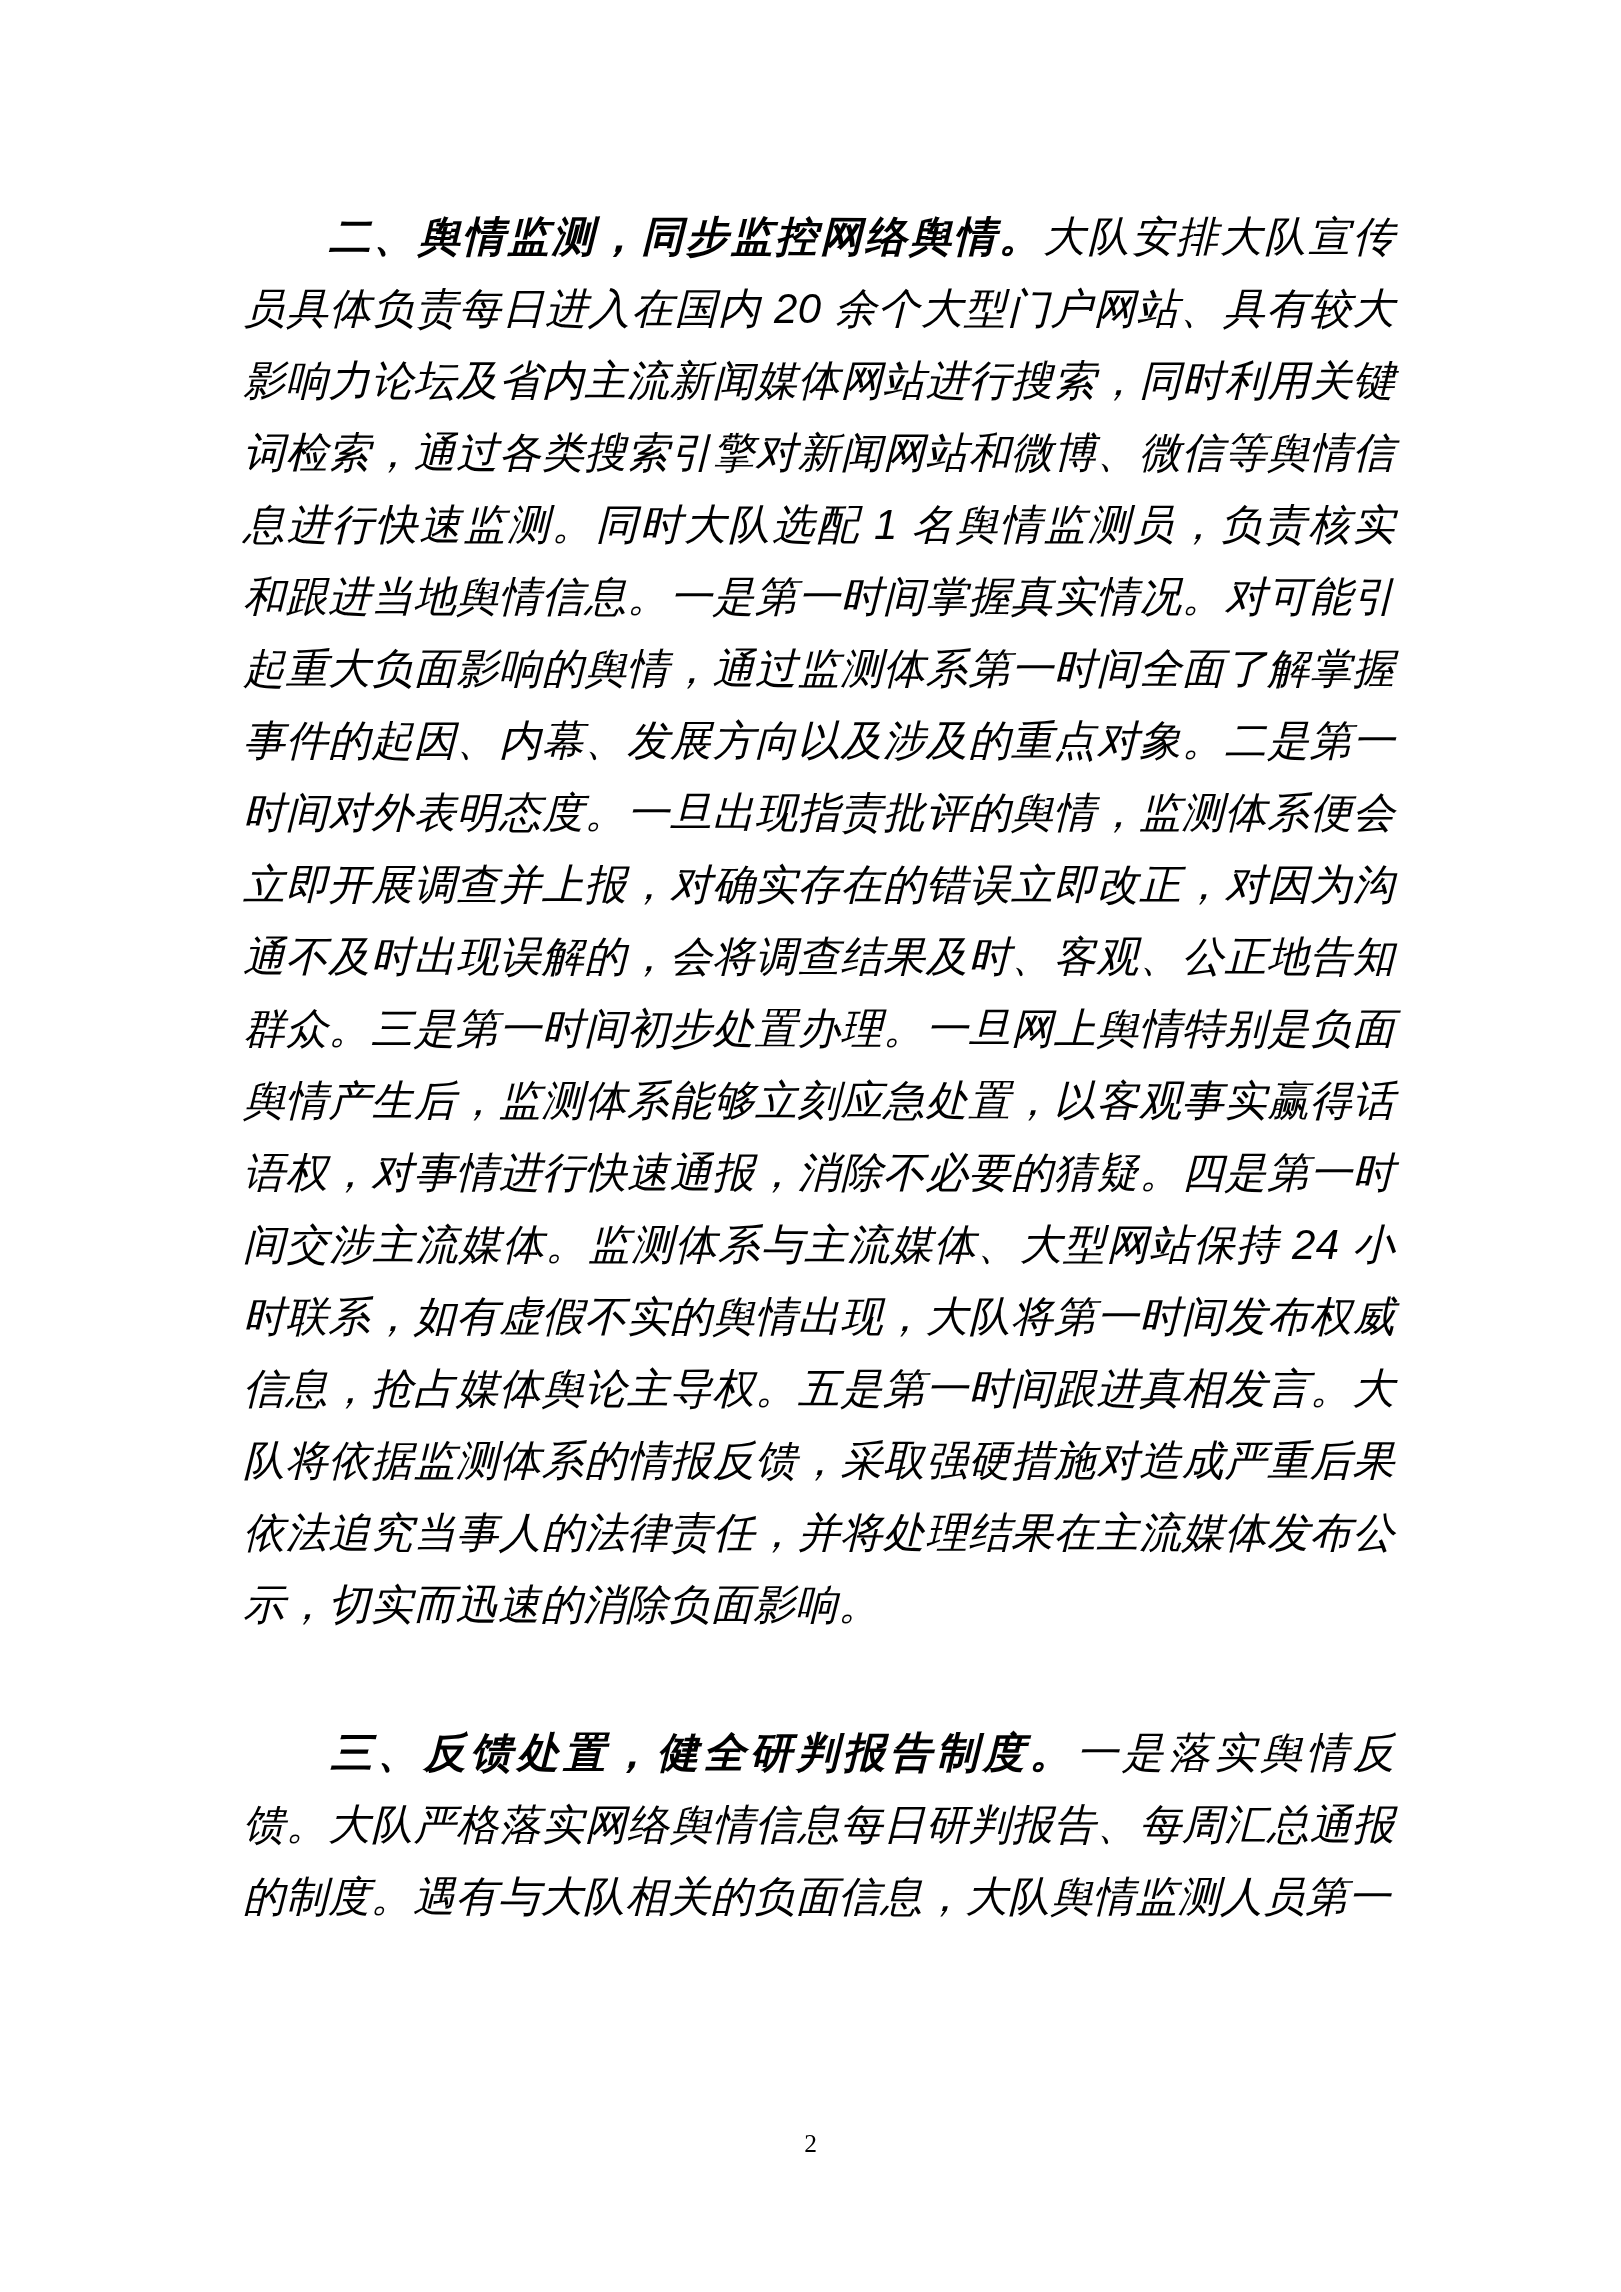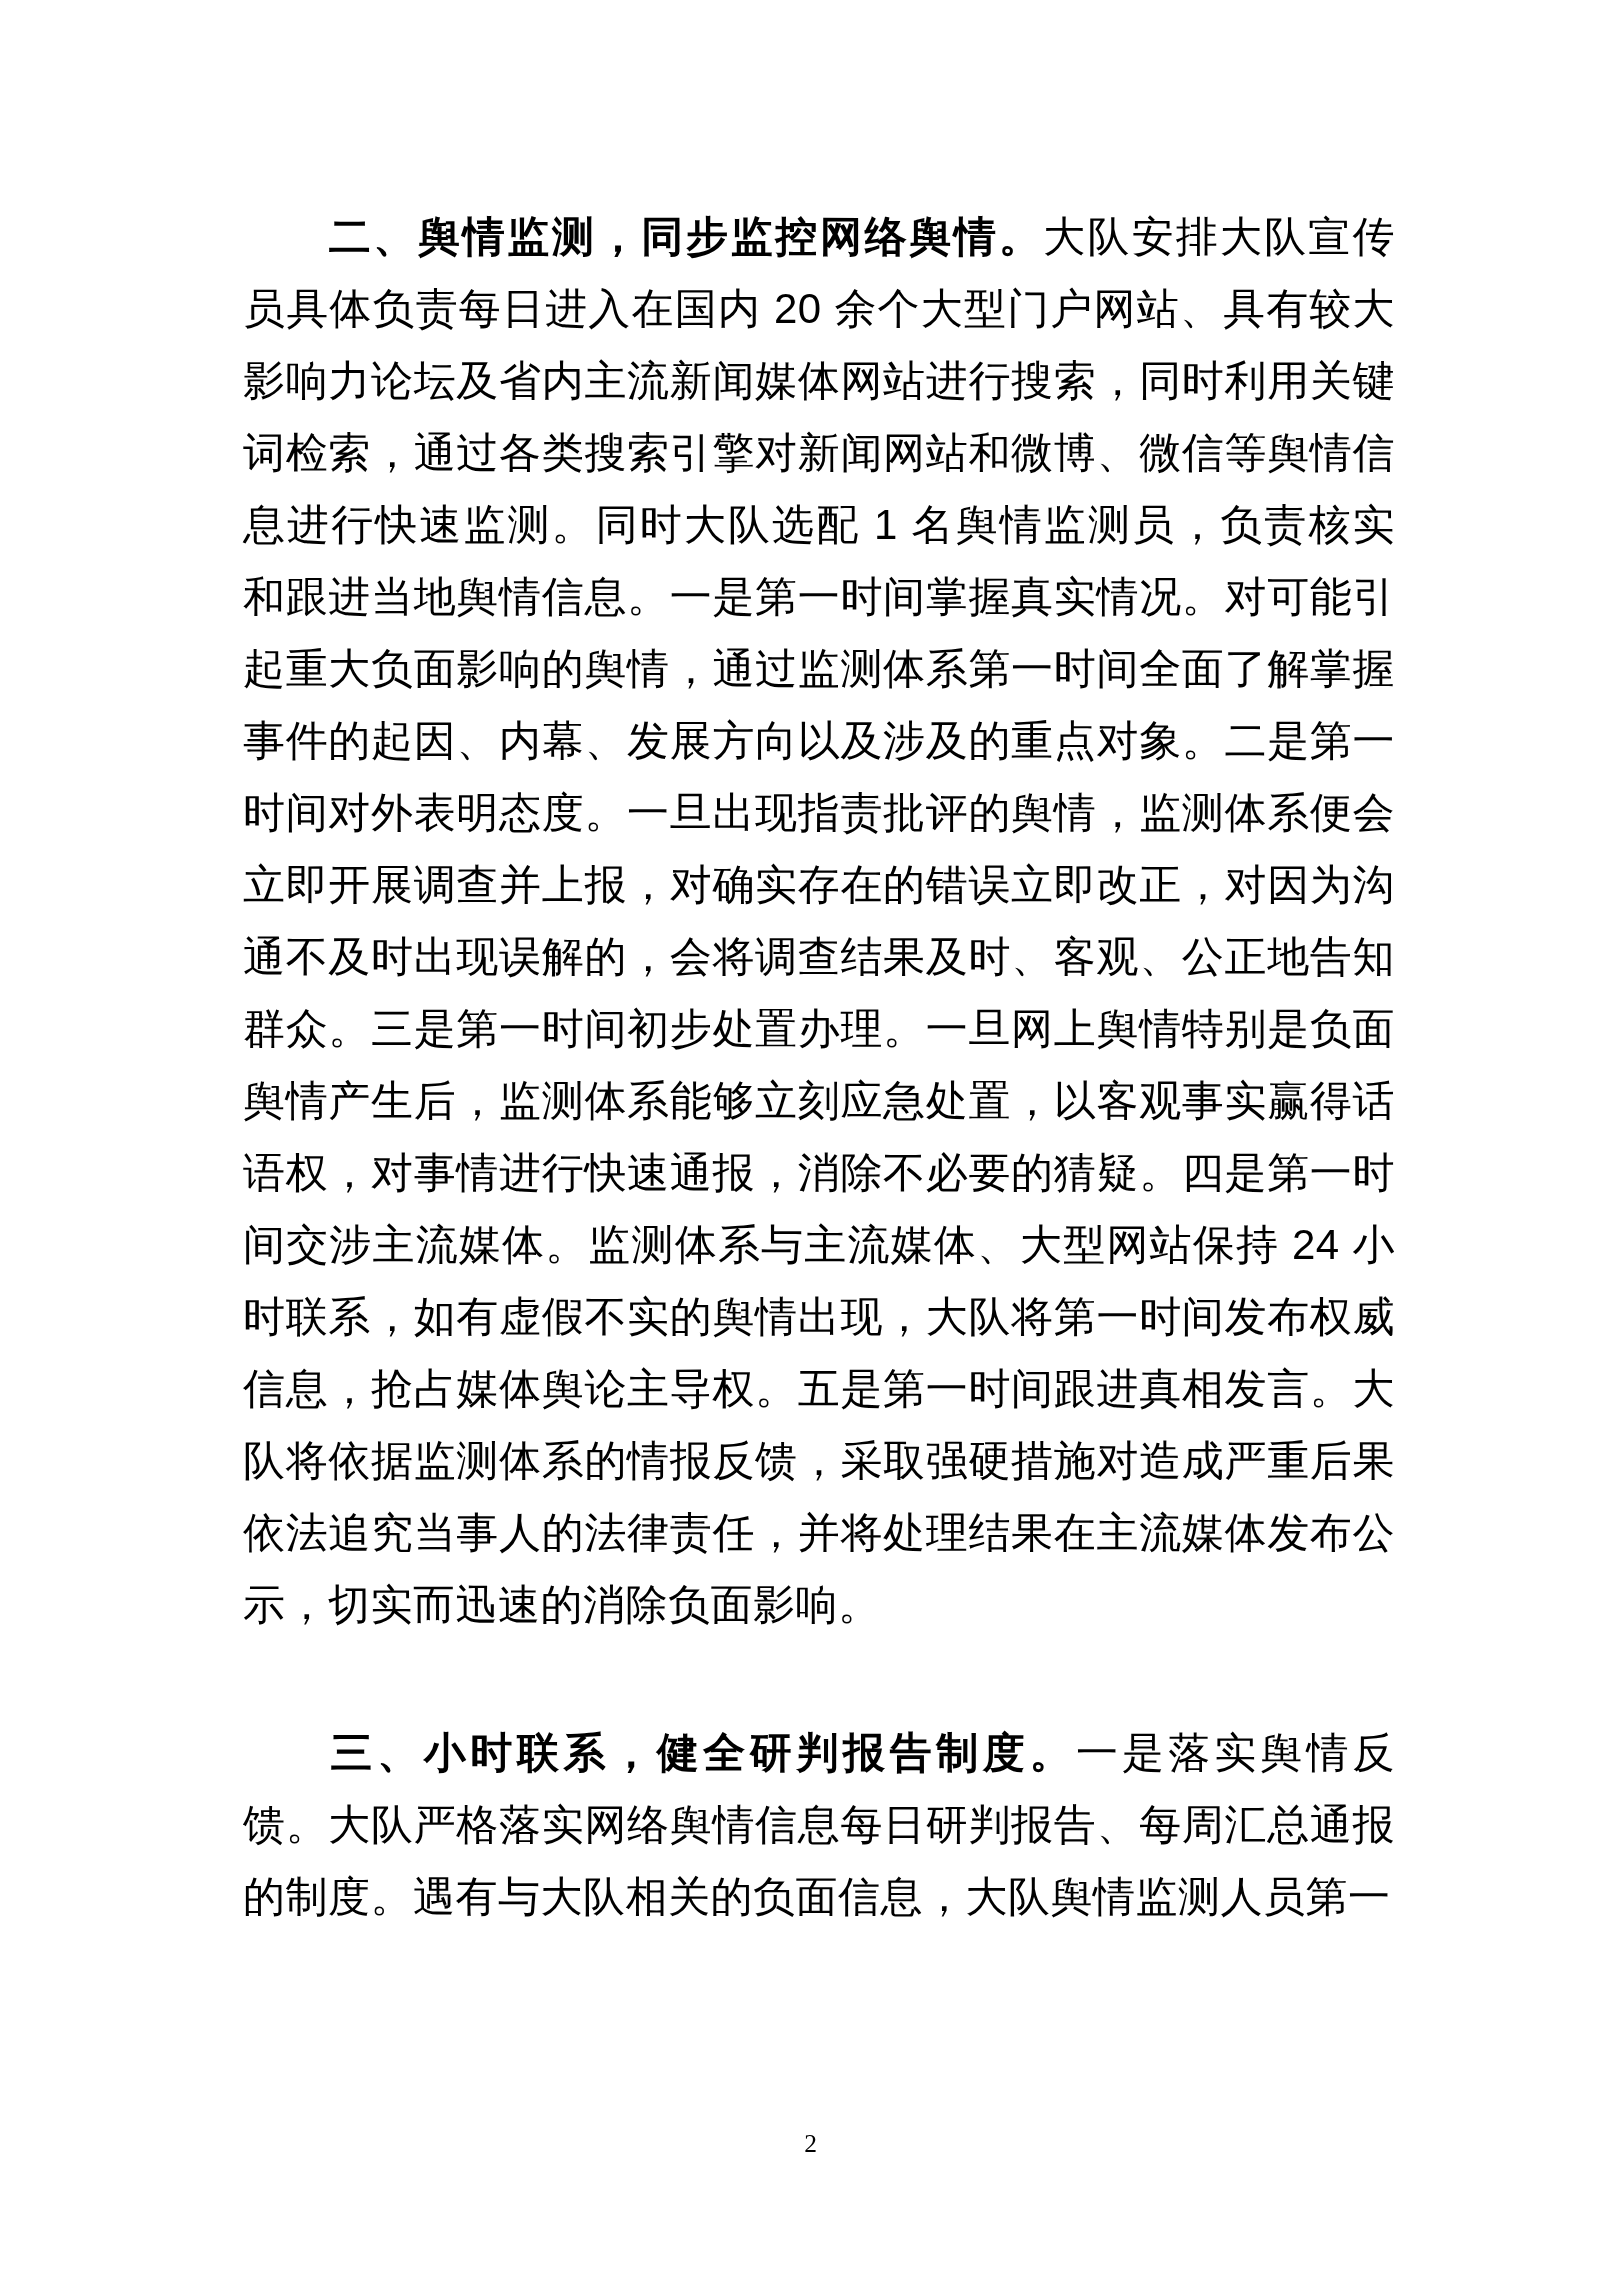--- a/index.html
+++ b/index.html
@@ -30,20 +30,21 @@
     width: 1152px;
   }
   .para {
     font-size: 42px;
     line-height: 72px;
     text-align: justify;
     text-justify: inter-ideograph;
     letter-spacing: 0.5px;
     margin: 0;
     font-family: "Liberation Sans", sans-serif;
+    font-style: italic;
   }
   .para .indent {
     display: inline-block;
     width: 84px;
   }
   .para b {
     font-weight: bold;
     letter-spacing: 1px;
   }
   .spacer {
@@ -66,20 +67,20 @@
 <div class="page">
   <div class="content">
 
     <p class="para">
       <span class="indent"></span><b>二、舆情监测，同步监控网络舆情。</b><span>大队安排大队宣传员具体负责每日进入在国内 20 余个大型门户网站、具有较大影响力论坛及省内主流新闻媒体网站进行搜索，同时利用关键词检索，通过各类搜索引擎对新闻网站和微博、微信等舆情信息进行快速监测。同时大队选配 1 名舆情监测员，负责核实和跟进当地舆情信息。一是第一时间掌握真实情况。对可能引起重大负面影响的舆情，通过监测体系第一时间全面了解掌握事件的起因、内幕、发展方向以及涉及的重点对象。二是第一时间对外表明态度。一旦出现指责批评的舆情，监测体系便会立即开展调查并上报，对确实存在的错误立即改正，对因为沟通不及时出现误解的，会将调查结果及时、客观、公正地告知群众。三是第一时间初步处置办理。一旦网上舆情特别是负面舆情产生后，监测体系能够立刻应急处置，以客观事实赢得话语权，对事情进行快速通报，消除不必要的猜疑。四是第一时间交涉主流媒体。监测体系与主流媒体、大型网站保持 24 小时联系，如有虚假不实的舆情出现，大队将第一时间发布权威信息，抢占媒体舆论主导权。五是第一时间跟进真相发言。大队将依据监测体系的情报反馈，采取强硬措施对造成严重后果依法追究当事人的法律责任，并将处理结果在主流媒体发布公示，切实而迅速的消除负面影响。</span>
     </p>
 
     <div class="spacer"></div>
 
     <p class="para">
-      <span class="indent"></span><b>三、小时联系，健全研判报告制度。</b><span>一是落实舆情反馈。大队严格落实网络舆情信息每日研判报告、每周汇总通报的制度。遇有与大队相关的负面信息，大队舆情监测人员第一</span>
+      <span class="indent"></span><b>三、反馈处置，健全研判报告制度。</b><span>一是落实舆情反馈。大队严格落实网络舆情信息每日研判报告、每周汇总通报的制度。遇有与大队相关的负面信息，大队舆情监测人员第一</span>
     </p>
 
   </div>
 
   <div class="page-number">2</div>
 </div>
 
 
 </body></html>

